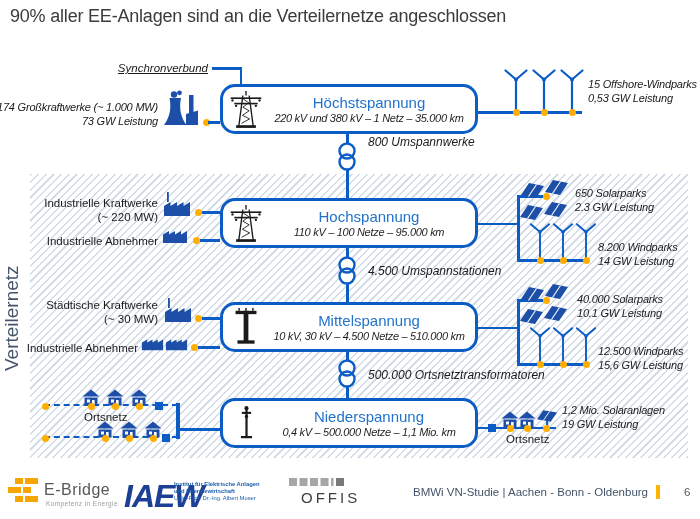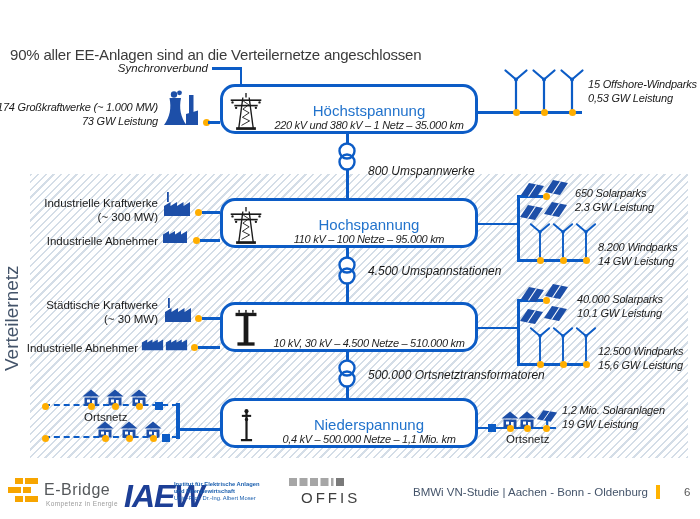--- a/index.html
+++ b/index.html
@@ -1,35 +1,35 @@
 <!DOCTYPE html>
 <html><head>
 <meta charset="utf-8">
 <style>
   html,body{margin:0;padding:0;background:#fff;}
   .slide{position:relative;width:700px;height:519px;background:#fff;overflow:hidden;
          font-family:"Liberation Sans",sans-serif;color:#1a1a1a;}
   .a{position:absolute;}
-  .title{position:absolute;left:10px;top:6px;width:688px;font-size:15px;color:#3b3b3b;letter-spacing:-0.2px;margin-top:40px;}
+  .title{position:absolute;left:10px;top:6px;width:688px;font-size:18px;color:#3b3b3b;letter-spacing:-0.2px;}
   .zone{position:absolute;left:30px;top:174px;width:658px;height:284px;
         background:repeating-linear-gradient(135deg,rgba(112,143,176,0.30) 0 1.6px,rgba(255,255,255,0) 1.6px 5.4px);}
   .zlabel{position:absolute;left:1px;top:234px;width:26px;height:168px;writing-mode:vertical-rl;
           transform:rotate(180deg);font-size:19px;color:#44546a;text-align:center;}
   .ln{position:absolute;background:#0c5cc6;}
   .dt{position:absolute;width:7px;height:7px;border-radius:50%;background:#ffae00;}
   .sq{position:absolute;width:8px;height:8px;background:#0c5cc6;}
   .dash{position:absolute;height:0;border-top:2.5px dashed #0c5cc6;}
   .lbl{position:absolute;font-size:11.5px;color:#1a1a1a;line-height:1.22;white-space:nowrap;}
   .lbl.r{text-align:right;}
-  .it{font-style:italic;}
+  .it{font-style:italic;text-decoration:underline;}
   .qty{position:absolute;font-size:11px;font-style:italic;color:#1a1a1a;line-height:1.3;
        white-space:nowrap;letter-spacing:-0.2px;}
   .bl{display:block;}
   .vbox{position:absolute;left:220px;width:258px;height:50px;background:#fff;border:3px solid #0c5cc6;
-        border-radius:15px;box-sizing:border-box;display:flex;align-items:flex-end;}
+        border-radius:15px;box-sizing:border-box;display:flex;align-items:center;}
   .vbox .ic{width:46px;display:flex;justify-content:center;flex:none;}
   .vbox .tx{flex:1;text-align:center;padding-right:6px;}
   .vname{font-size:15px;color:#2273cc;line-height:1.15;}
   .vdet{font-size:11px;font-style:italic;color:#1f1f1f;letter-spacing:-0.3px;white-space:nowrap;}
   .tlab{position:absolute;font-size:12px;font-style:italic;color:#1a1a1a;white-space:nowrap;}
   
   .eb-name{position:absolute;left:44px;top:481px;font-size:16px;color:#55585b;letter-spacing:0.5px;}
   .eb-tag{position:absolute;left:46px;top:500px;font-size:6.5px;color:#9b9b9b;letter-spacing:0.4px;}
   .iaew{position:absolute;left:124px;top:478px;font-size:32px;font-weight:bold;font-style:italic;
         color:#1d3f96;letter-spacing:-1px;}
@@ -191,25 +191,25 @@
   <div class="dt" style="left:540.5px;top:108.5px"></div>
   <div class="dt" style="left:568.5px;top:108.5px"></div>
   <div class="qty" style="left:588px;top:77px">
     <span class="bl">15 Offshore-Windparks</span>
     <span class="bl">0,53 GW Leistung</span>
   </div>
 
   <svg class="a" style="left:331px;top:140px" width="32" height="34">
       <use href="#sym-trafo"></use>
     </svg>
-  <div class="tlab" style="left:368px;top:164px">800 Umspannwerke</div>
+  <div class="tlab" style="left:368px;top:135px">800 Umspannwerke</div>
 
   <div class="lbl r" style="left:0px;top:196px;width:158px">
     <span class="bl">Industrielle Kraftwerke</span>
-    <span class="bl">(~ 300 MW)</span>
+    <span class="bl">(~ 220 MW)</span>
   </div>
   <svg class="a" style="left:162px;top:192px" width="30" height="24">
       <use href="#sym-factory-ch"></use>
     </svg>
   <div class="dt" style="left:194.5px;top:208.5px"></div>
   <div class="ln" style="left:202px;top:211px;width:18px;height:2.5px"></div>
 
   <div class="lbl r" style="left:0px;top:234px;width:158px">Industrielle Abnehmer</div>
   <svg class="a" style="left:162px;top:228px" width="26" height="15">
       <use href="#sym-factory"></use>
@@ -283,20 +283,21 @@
   <div class="dt" style="left:190.5px;top:343.5px"></div>
   <div class="ln" style="left:198px;top:346px;width:22px;height:2.5px"></div>
 
   <div class="vbox" style="top:302px">
     <div class="ic">
         <svg width="26" height="40">
           <use href="#sym-mspole"></use>
         </svg>
       </div>
     <div class="tx">
+      <div class="vname">Mittelspannung</div>
       <div class="vdet">10 kV, 30 kV – 4.500 Netze – 510.000 km</div>
     </div>
   </div>
 
   <div class="ln" style="left:478px;top:326.5px;width:42px;height:2.5px"></div>
   <div class="ln" style="left:517px;top:299px;width:2.5px;height:66px"></div>
   <div class="ln" style="left:517px;top:299px;width:26px;height:2.5px"></div>
   <svg class="a" style="left:520px;top:282px" width="52" height="42">
       <use href="#sym-solar4"></use>
     </svg>

